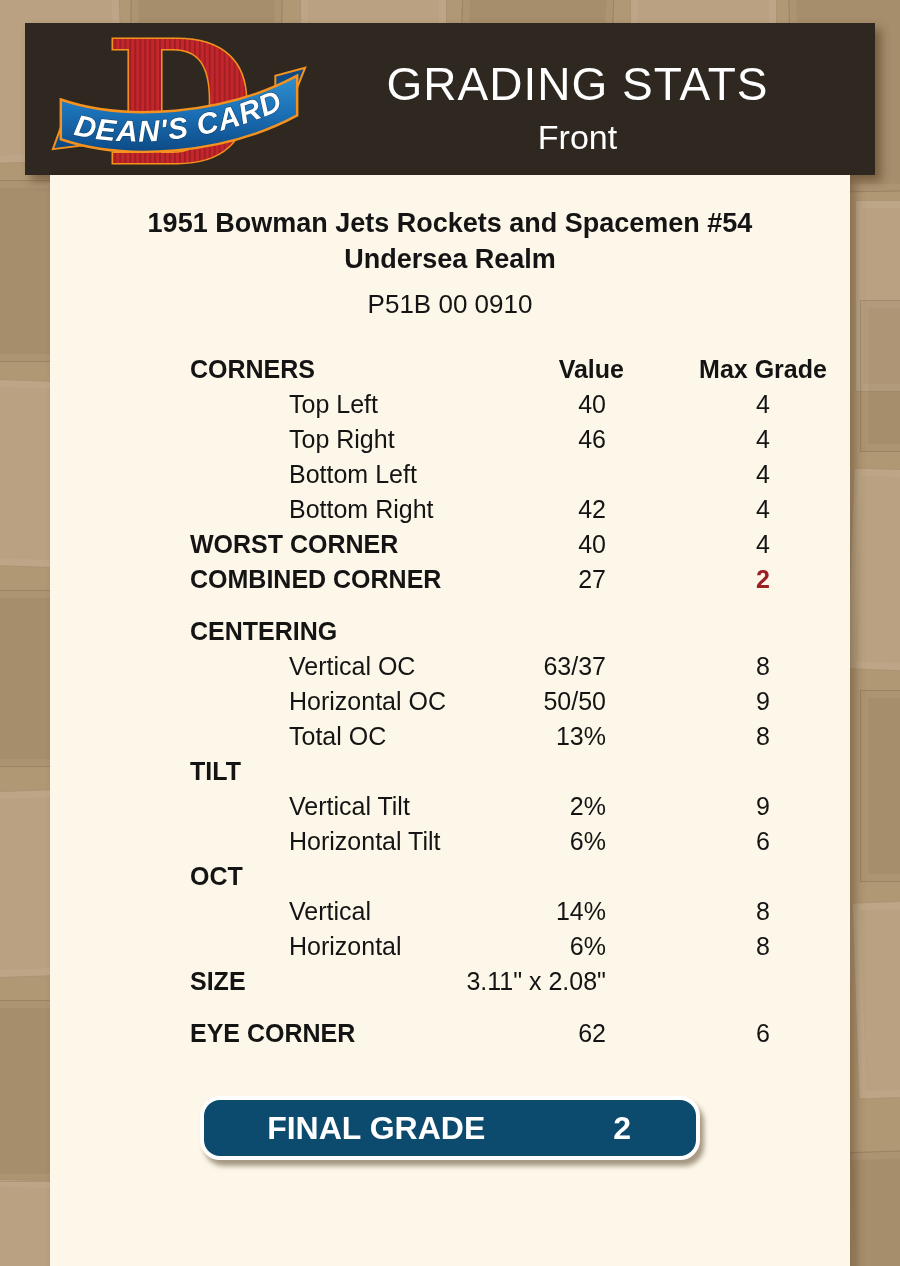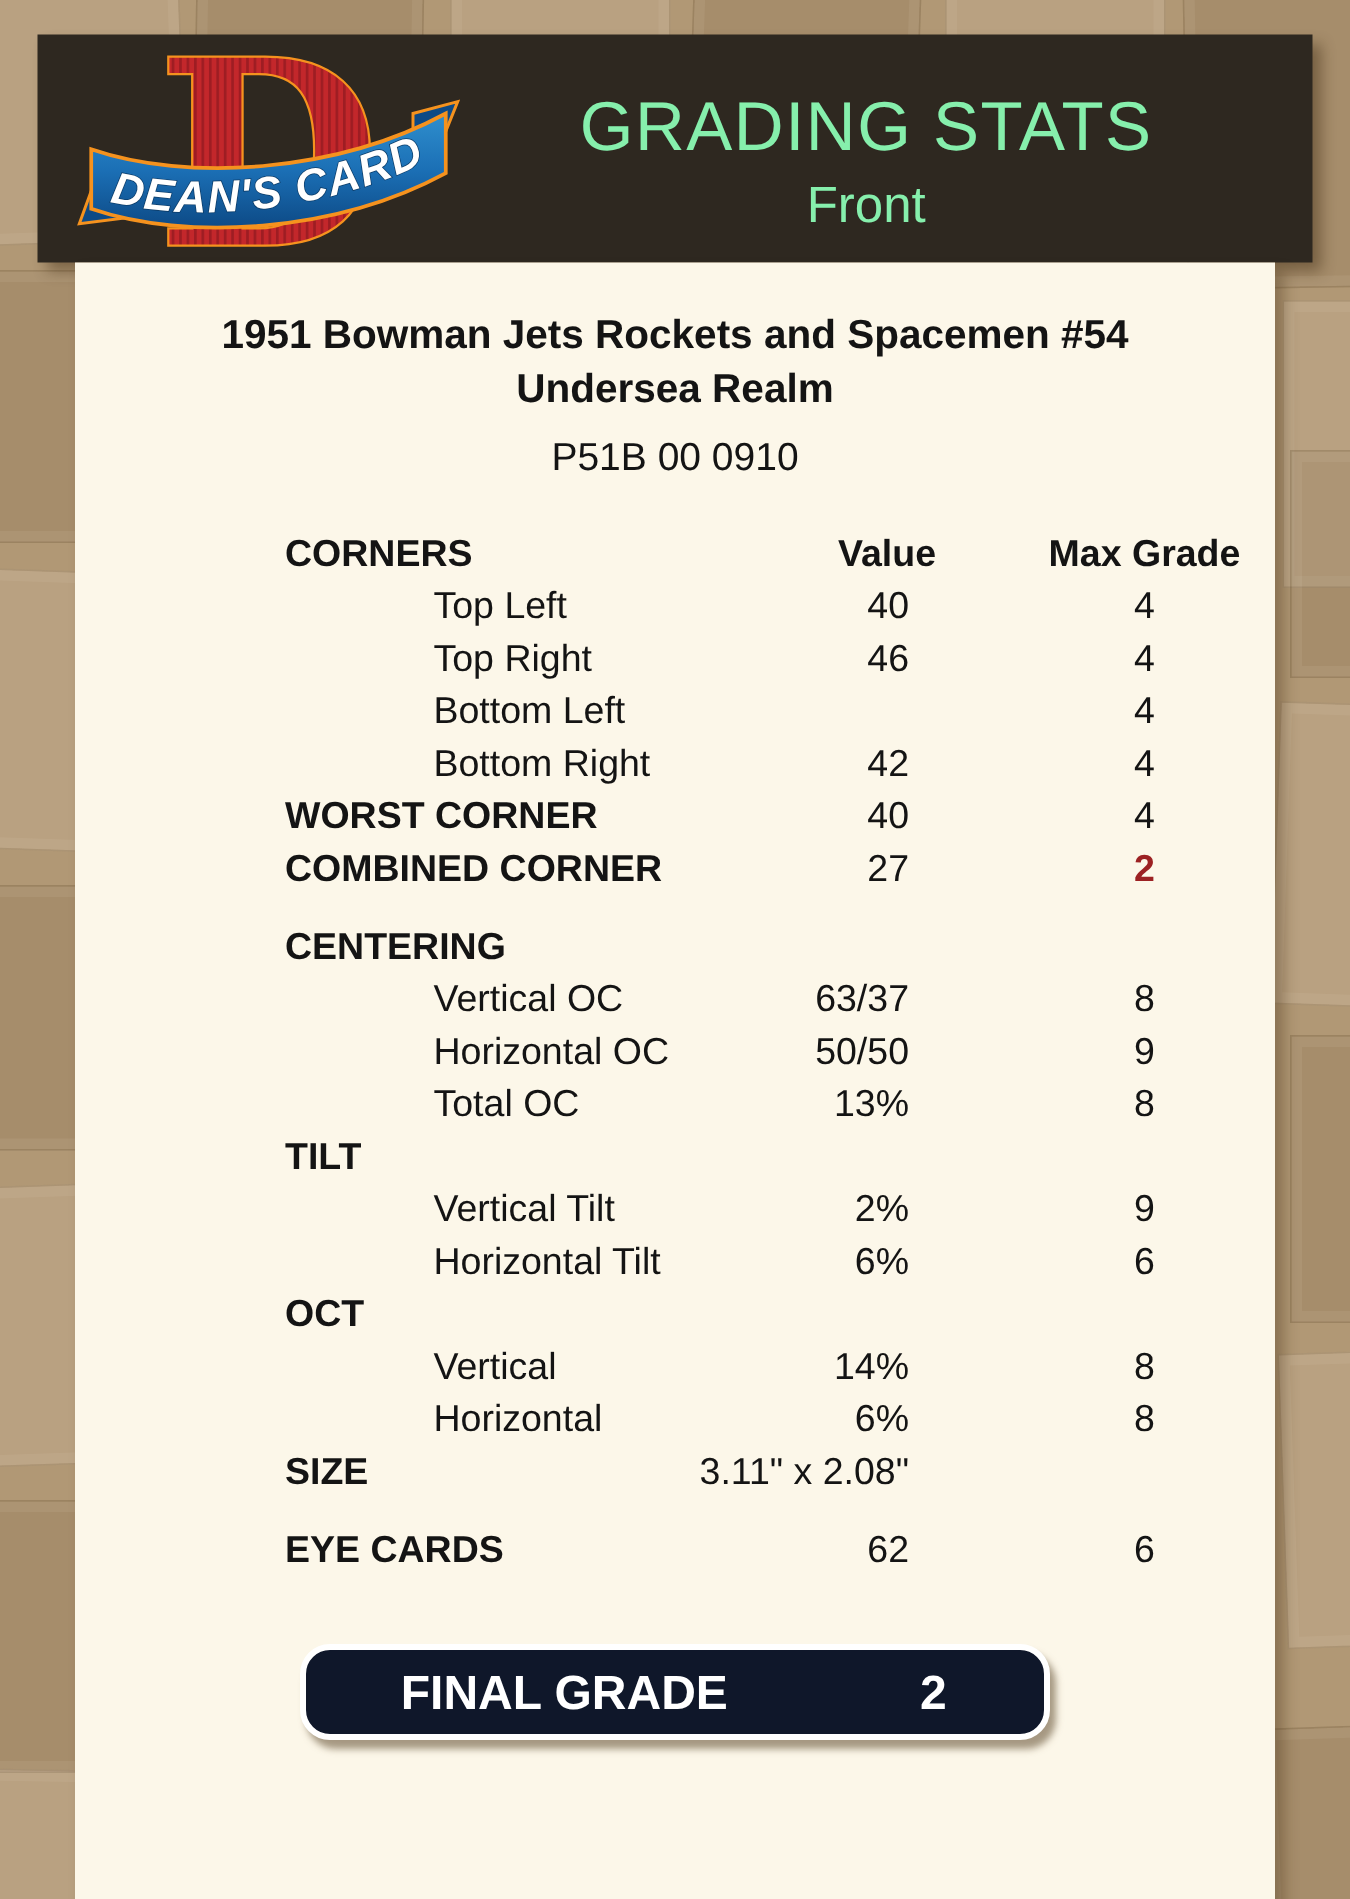--- a/index.html
+++ b/index.html
@@ -20,21 +20,21 @@
   .bgcard.dark { background:rgba(70,48,18,0.10); }
   
   .header {
     position:absolute; left:25px; top:23px; width:850px; height:152px;
     background:#2e2820;
     box-shadow:6px 6px 9px rgba(60,40,15,0.45);
   }
   .logo { position:absolute; left:26px; top:5px; width:256px; height:144px; }
   .header-text {
     position:absolute; left:300px; right:45px; top:36px;
-    text-align:center; color:#86efac;
+    text-align:center; color:#ffffff;
   }
   .header-title { font-size:46px; line-height:50px; letter-spacing:1px; }
   .header-subtitle { font-size:34px; line-height:40px; margin-top:8px; }
   
   .panel {
     position:absolute; left:50px; top:175px; width:800px; height:1237px;
     background:#fcf7e9;
     box-shadow:6px 6px 9px rgba(60,40,15,0.35);
   }
   .card-title {
@@ -53,21 +53,21 @@
   .row.indent .c-label { left:155px;margin-left:48px; }
   .row.bold .c-label { font-weight:bold; }
   .c-value { position:absolute; left:260px; width:260px; text-align:right; white-space:nowrap; }
   .c-max { position:absolute; left:560px; width:234px; text-align:center; }
   .row.hdr .c-label, .row.hdr .c-value, .row.hdr .c-max { font-weight:bold; }
   .row.hdr .c-value { width:278px; }
   .c-max.red { color:#9c2123; font-weight:bold; }
   
   .final-grade {
     margin:45px auto 0; width:492px; height:56px;
-    background:#0f172a;
+    background:#0c4a6e;
     border:4px solid #ffffff; border-radius:20px;
     box-shadow:4px 6px 5px rgba(95,75,45,0.55);
     display:flex; align-items:center;
     color:#ffffff; font-weight:bold; font-size:32px;
   }
   .fg-label { flex:0 0 70%; text-align:center; }
   .fg-value { flex:1; text-align:center; }
 </style>
 </head>
 <body>
@@ -220,21 +220,21 @@
     <span class="c-label">Horizontal</span>
     <span class="c-value">6%</span>
     <span class="c-max">8</span>
   </div>
         <div class="row bold">
     <span class="c-label">SIZE</span>
     <span class="c-value">3.11" x 2.08"</span>
     <span class="c-max"></span>
   </div>
         <div class="row bold gap-before">
-    <span class="c-label">EYE CARDS</span>
+    <span class="c-label">EYE CORNER</span>
     <span class="c-value">62</span>
     <span class="c-max">6</span>
   </div>
       </div>
   </div>
 
   <div class="final-grade">
     <span class="fg-label">FINAL GRADE</span>
     <span class="fg-value">2</span>
   </div>

